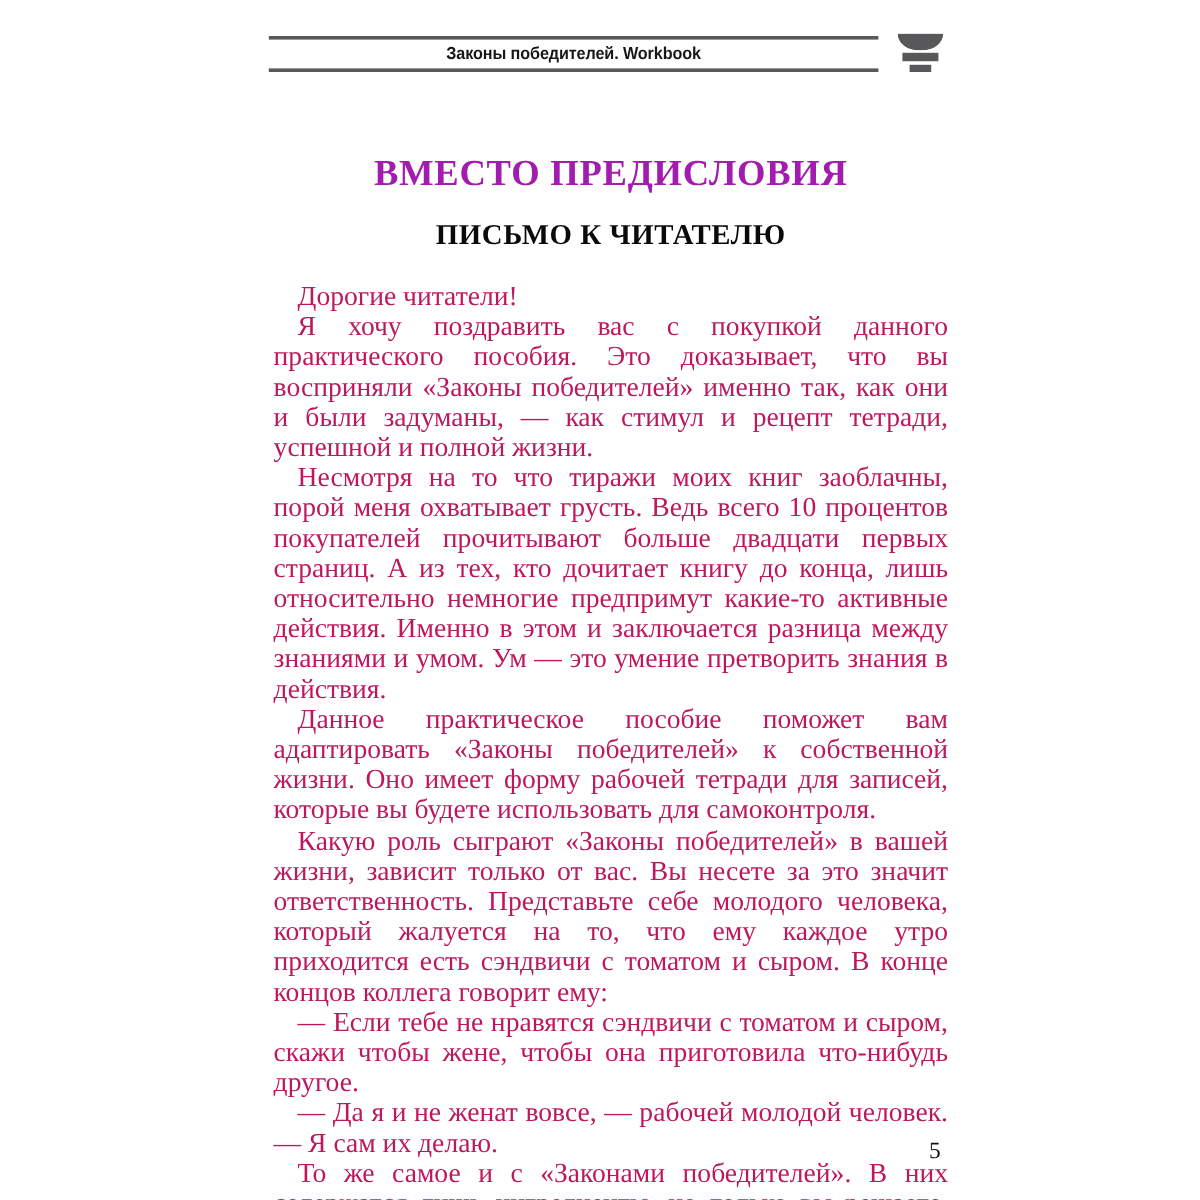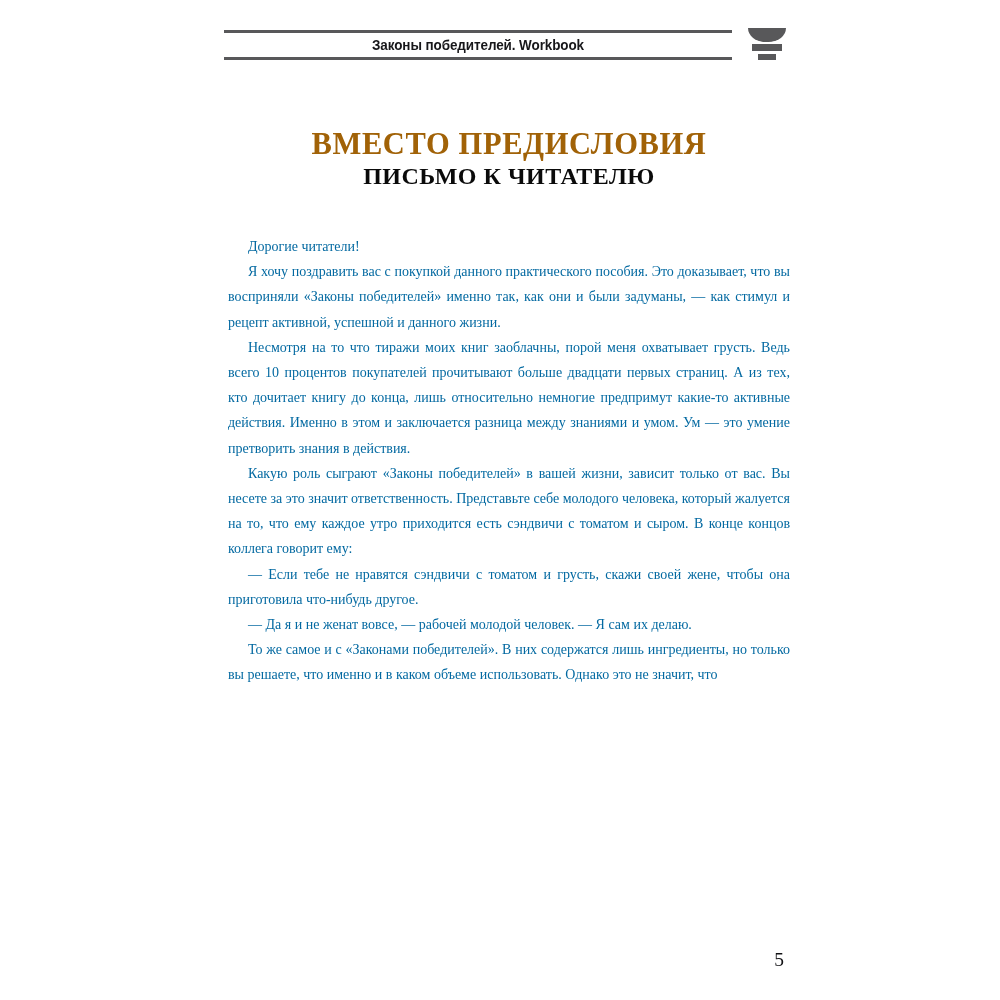--- a/index.html
+++ b/index.html
@@ -112,51 +112,51 @@
     top: 126px;
     width: 562px;
   }
   .chapter-title {
     font-family: "Liberation Serif", "DejaVu Serif", serif;
     font-weight: bold;
     font-size: 30.5px;
     line-height: 36px;
     text-align: center;
     letter-spacing: 0.6px;
-    color: #a16207;
+    color: #a21caf;
     white-space: nowrap;
   }
   .chapter-subtitle {
-    margin-top: 0;
+    margin-top: 20px;
     font-family: "Liberation Serif", "DejaVu Serif", serif;
     font-weight: bold;
     font-size: 24px;
     line-height: 29px;
     text-align: center;
     letter-spacing: 0.5px;
     color: #0a0a0a;
     white-space: nowrap;
   }
 
   
   .body-text {
     position: absolute;
     left: 228px;
     top: 234px;
     width: 562px;
   }
   .body-text p {
     margin: 0;
-    font-size: 14px;
+    font-size: 23px;
     line-height: 25.2px;
     text-align: justify;
     text-justify: inter-word;
     text-indent: 20px;
     hyphens: manual;
-    color: #0369a1;
+    color: #be185d;
   }
   .body-text p:last-child { text-align: justify; }
 
   
   .folio {
     position: absolute;
     left: 228px;
     top: 948px;
     width: 556px;
     text-align: right;
@@ -184,23 +184,24 @@
     </div>
   </div>
 
   <div class="titles">
     <div class="chapter-title">ВМЕСТО ПРЕДИСЛОВИЯ</div>
     <div class="chapter-subtitle">ПИСЬМО К ЧИТАТЕЛЮ</div>
   </div>
 
   <div class="body-text">
     <p>Дорогие читатели!</p>
-    <p>Я хочу поздравить вас с покупкой данного практического пособия. Это доказывает, что вы восприняли «Законы победителей» именно так, как они и были задуманы, — как стимул и рецепт активной, успешной и данного жизни.</p>
+    <p>Я хочу поздравить вас с покупкой данного практического пособия. Это доказывает, что вы восприняли «Законы победителей» именно так, как они и были задуманы, — как стимул и рецепт тетради, успешной и полной жизни.</p>
     <p>Несмотря на то что тиражи моих книг заоблачны, порой меня охватывает грусть. Ведь всего 10 процентов покупателей прочитывают больше двадцати первых страниц. А из тех, кто дочитает книгу до конца, лишь относительно немногие предпримут какие-то активные действия. Именно в этом и заключается разница между знаниями и умом. Ум — это умение претворить знания в действия.</p>
+    <p>Данное практическое пособие поможет вам адаптировать «Законы победителей» к собственной жизни. Оно имеет форму рабочей тетради для записей, которые вы будете использовать для самоконтроля.</p>
     <p>Какую роль сыграют «Законы победителей» в вашей жизни, зависит только от вас. Вы несете за это значит ответственность. Представьте себе молодого человека, который жалуется на то, что ему каждое утро приходится есть сэндвичи с томатом и сыром. В конце концов коллега говорит ему:</p>
-    <p>— Если тебе не нравятся сэндвичи с томатом и грусть, скажи своей жене, чтобы она приготовила что-нибудь другое.</p>
+    <p>— Если тебе не нравятся сэндвичи с томатом и сыром, скажи чтобы жене, чтобы она приготовила что-нибудь другое.</p>
     <p>— Да я и не женат вовсе, — рабочей молодой человек. — Я сам их делаю.</p>
     <p>То же самое и с «Законами победителей». В них содержатся лишь ингредиенты, но только вы решаете, что именно и в каком объеме использовать. Однако это не значит, что</p>
   </div>
 
   <div class="folio">5</div>
 
 </div>
 
 </body></html>

